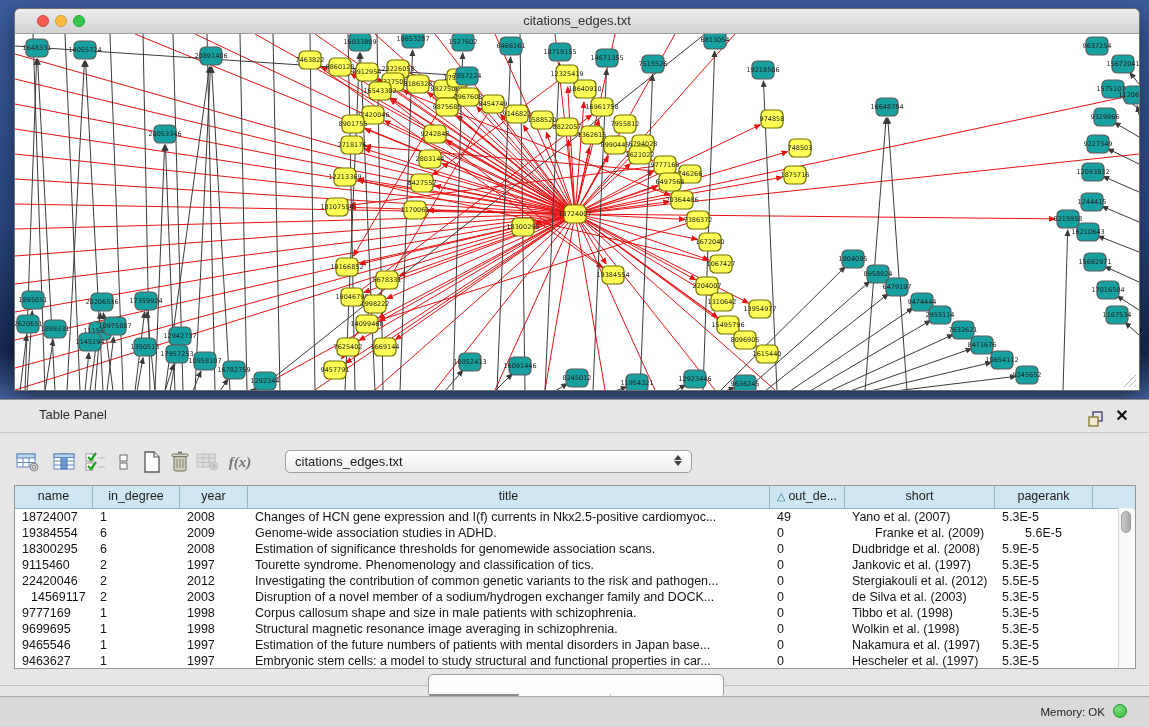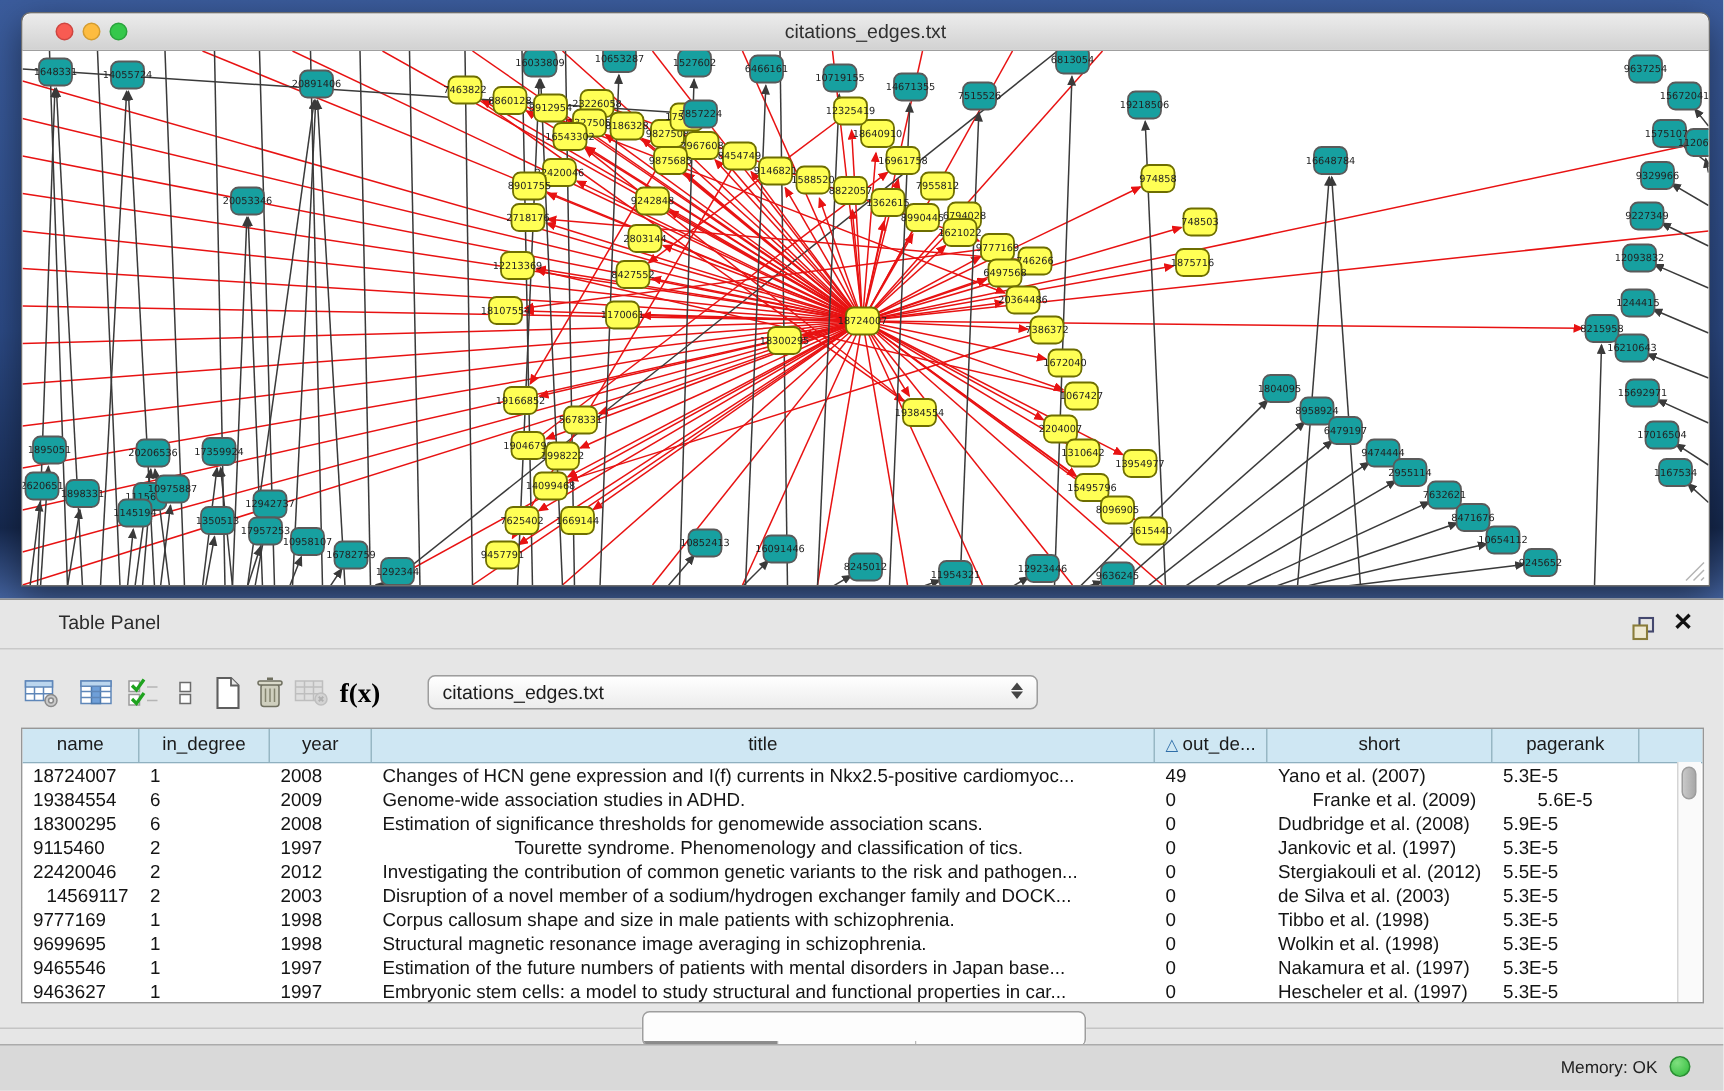--- a/index.html
+++ b/index.html
@@ -28,22 +28,22 @@
   .panel{position:absolute;left:0;top:399px;width:1149px;height:328px;
     background:#e6e6e6;border-top:1px solid #8f8f8f;}
   .panel-title{position:absolute;left:10px;top:7px;font-size:13px;color:#2b2b2b;margin-left:29px;}
   .panel-div{position:absolute;left:0;top:32px;width:100%;height:1px;background:#c9c9c9;}
   .float-btn{position:absolute;left:1086px;top:10px;width:20px;height:18px;}
   .close-btn{position:absolute;left:1113px;top:7px;width:18px;height:18px;
     font-size:16px;font-weight:bold;color:#111;text-align:center;line-height:18px;cursor:default;}
 
   .toolbtn{position:absolute;top:48px;width:28px;height:28px;display:flex;
     align-items:center;justify-content:center;}
-  .fxlab{font-size:18px;font-family:"Liberation Serif",serif;
-    font-weight:bold;color:#000000;}
+  .fxlab{font-size:15px;font-style:italic;font-family:"Liberation Serif",serif;
+    font-weight:bold;color:#737373;}
 
   .dropdown{position:absolute;left:285px;top:50px;width:407px;height:23px;
     border:1px solid #9d9d9d;border-radius:5px;
     background:linear-gradient(#ffffff,#ececec);box-sizing:border-box;
     font-size:13px;color:#1c1c1c;line-height:21px;padding-left:9px;}
   .dd-arrows{position:absolute;right:8px;top:3px;width:9px;height:16px;}
   .dd-arrows span{display:block;width:0;height:0;border-left:4px solid transparent;
     border-right:4px solid transparent;margin:1px 0;}
   .dd-arrows .up{border-bottom:5px solid #444;}
   .dd-arrows .dn{border-top:5px solid #444;}
@@ -873,21 +873,21 @@
           <div class="td" style="width: 68px;">2008</div>
           <div class="td" style="width: 522px;">Estimation of significance thresholds for genomewide association scans.</div>
           <div class="td" style="width: 75px;">0</div>
           <div class="td" style="width: 150px;">Dudbridge et al. (2008)</div>
           <div class="td" style="width: 98px;">5.9E-5</div>
         </div>
         <div class="tr">
           <div class="td" style="width: 78px;">9115460</div>
           <div class="td" style="width: 87px;">2</div>
           <div class="td" style="width: 68px;">1997</div>
-          <div class="td" style="width: 522px; text-align: center;">Tourette syndrome. Phenomenology and classification of tics.</div>
+          <div class="td" style="width: 522px;">Tourette syndrome. Phenomenology and classification of tics.</div>
           <div class="td" style="width: 75px;">0</div>
           <div class="td" style="width: 150px;">Jankovic et al. (1997)</div>
           <div class="td" style="width: 98px;">5.3E-5</div>
         </div>
         <div class="tr">
           <div class="td" style="width: 78px;">22420046</div>
           <div class="td" style="width: 87px;">2</div>
           <div class="td" style="width: 68px;">2012</div>
           <div class="td" style="width: 522px;">Investigating the contribution of common genetic variants to the risk and pathogen...</div>
           <div class="td" style="width: 75px;">0</div>

